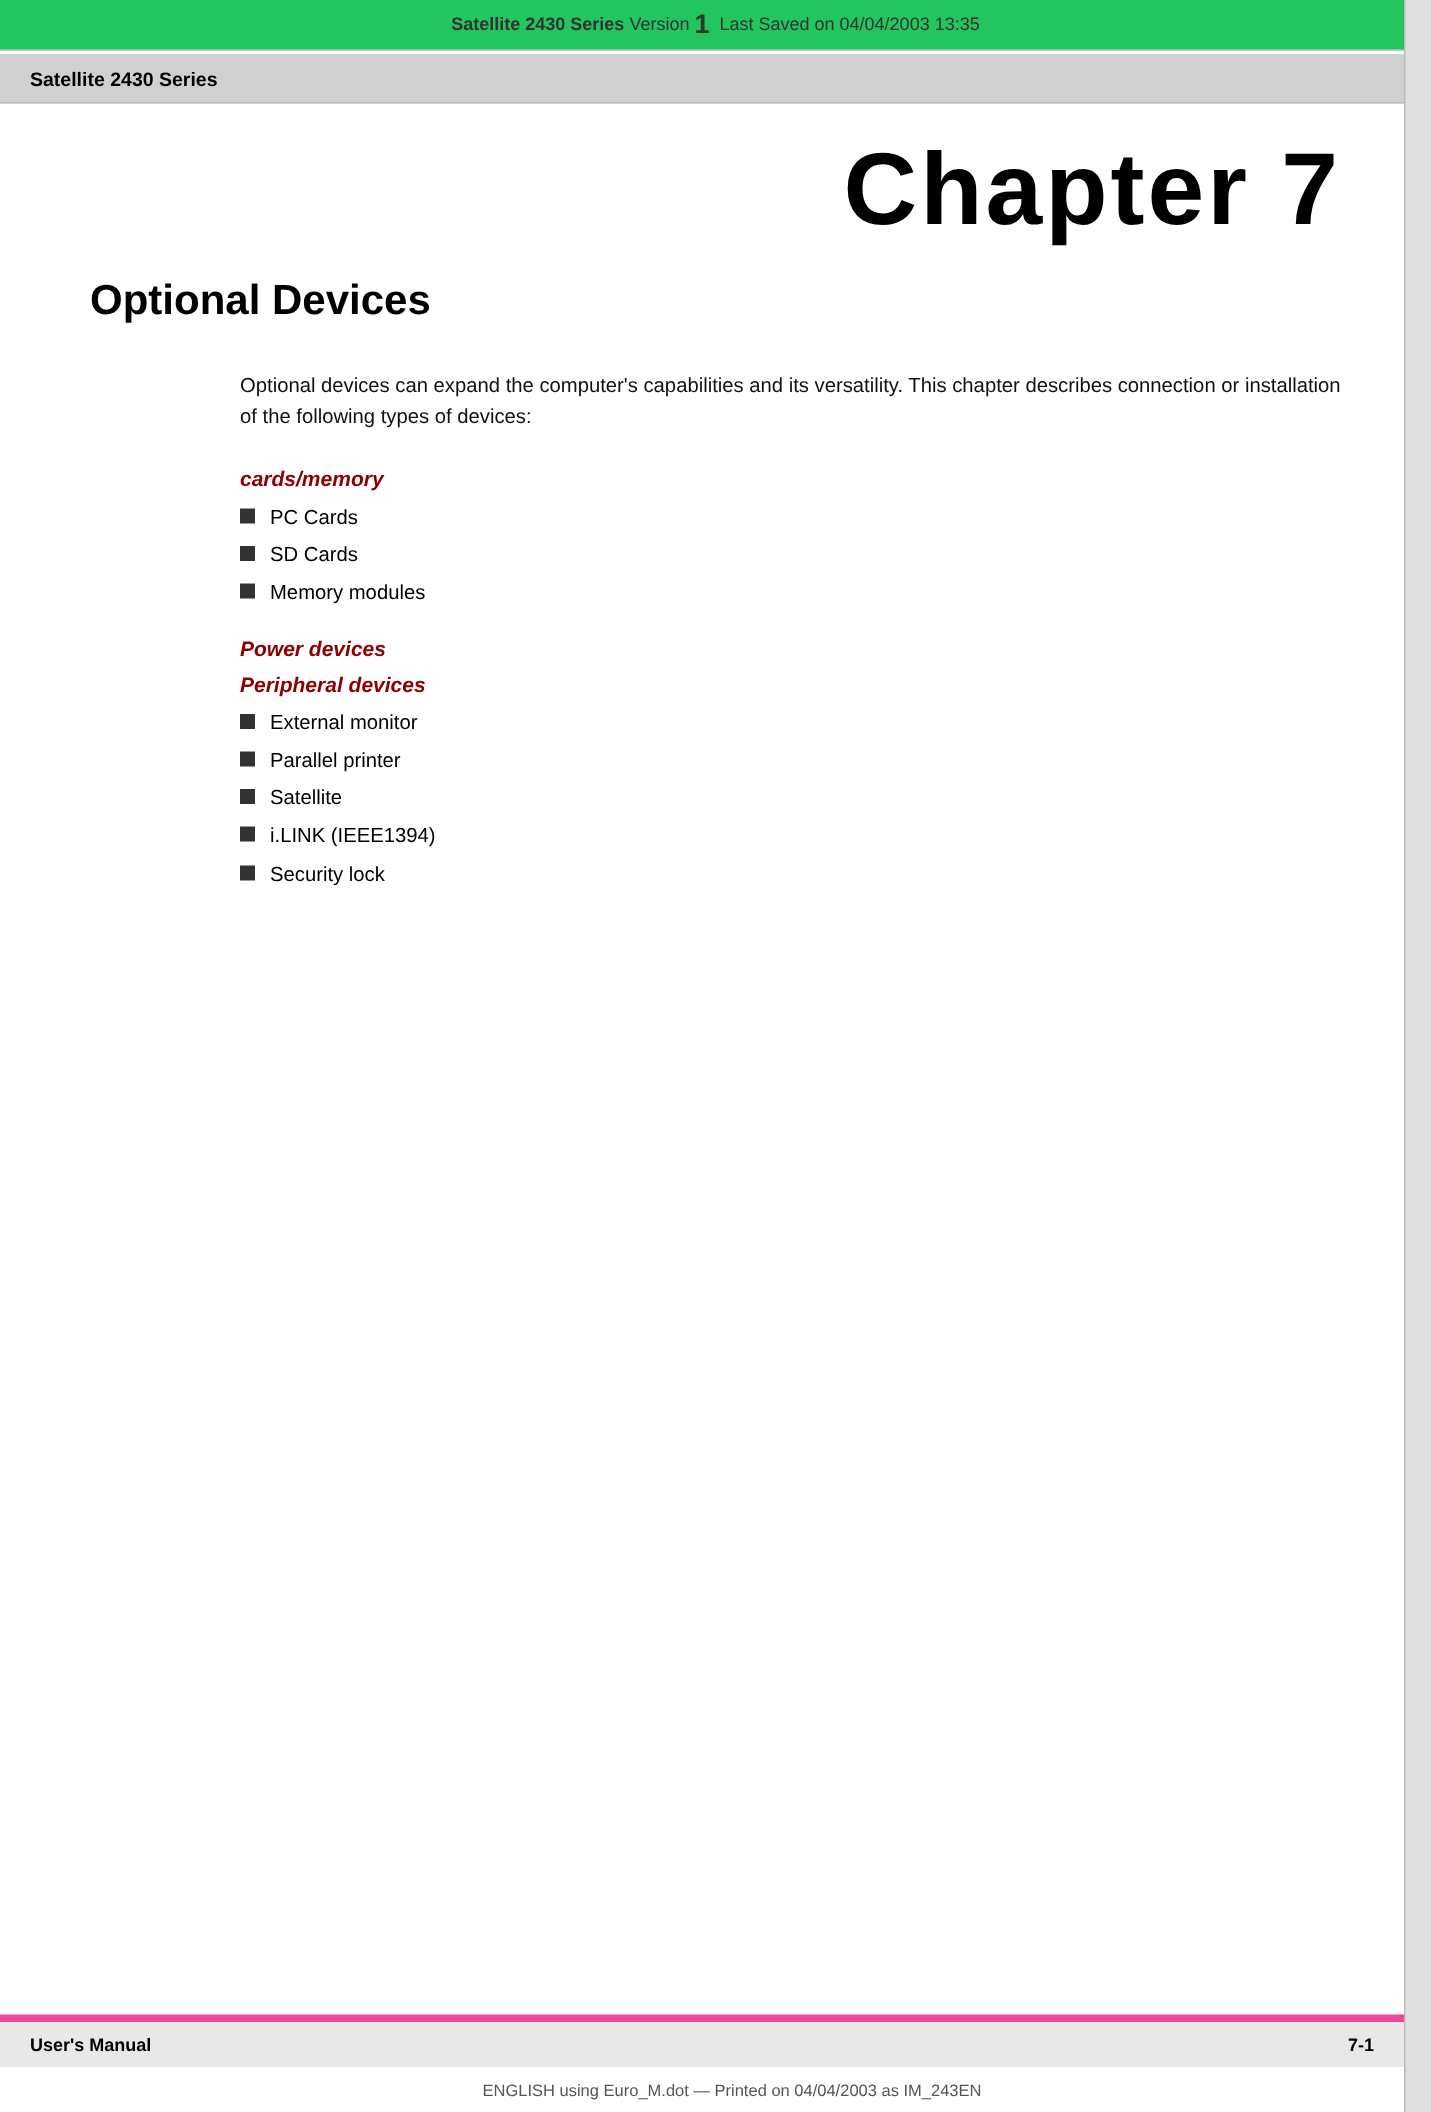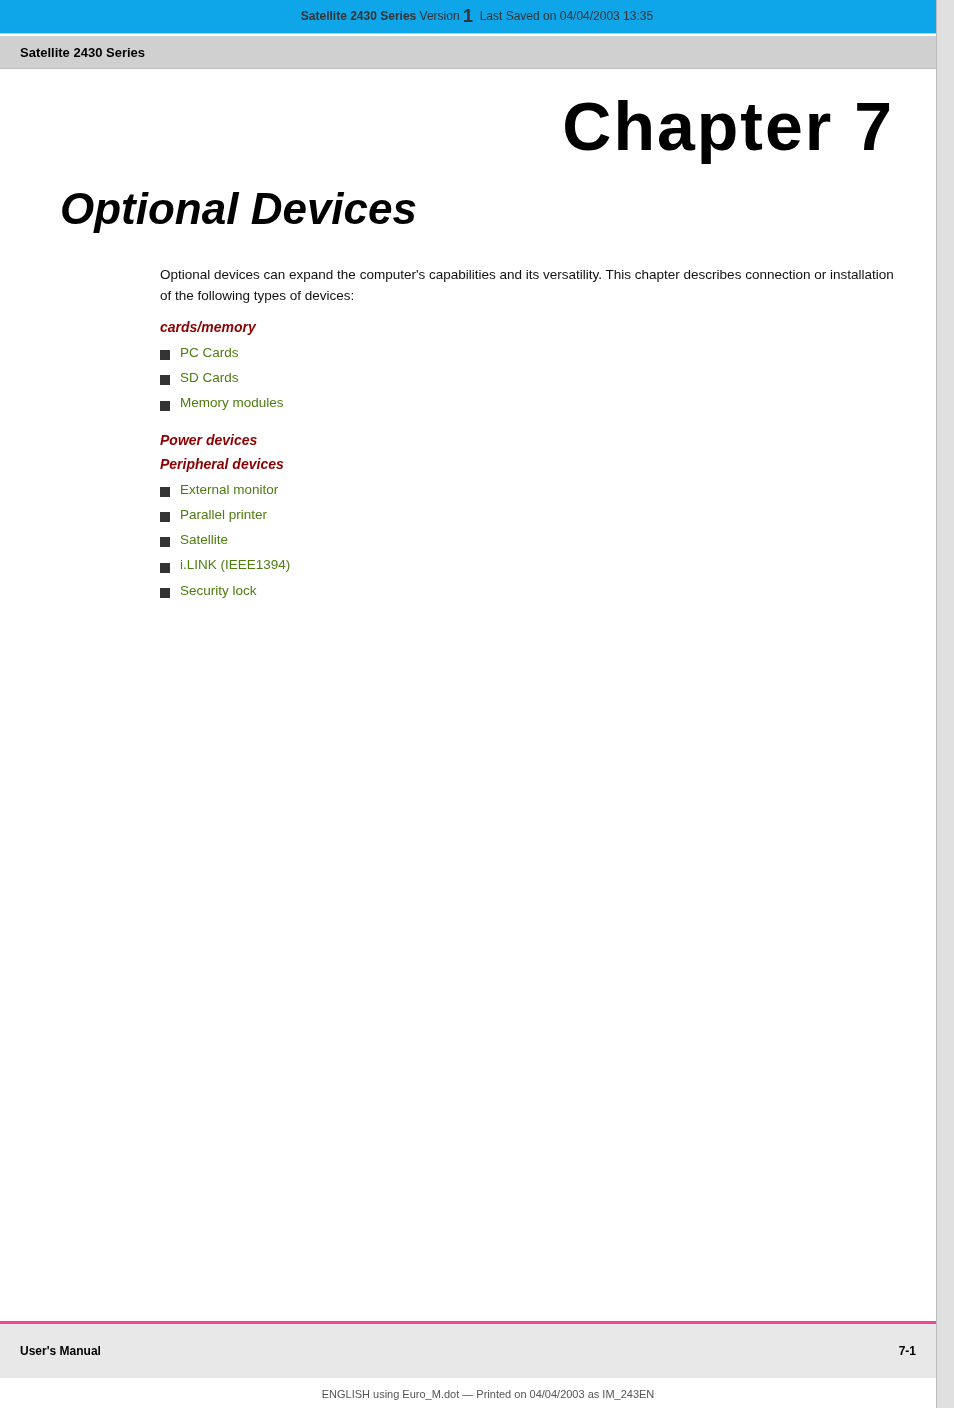--- a/index.html
+++ b/index.html
@@ -13,21 +13,21 @@
       min-height: 1408px;
       background: #ffffff;
       font-family: Arial, Helvetica, sans-serif;
       font-size: 14px;
       color: #000000;
       position: relative;
     }
 
     
     .top-header {
-      background: #0ea5e9;
+      background: #22c55e;
       border-bottom: 1px solid #ccc;
       padding: 6px 0;
       text-align: center;
       font-size: 12px;
       color: #333;
     }
 
     
     .section-header {
       background: #d0d0d0;
@@ -73,33 +73,32 @@
       line-height: 1.1;
     }
 
     
     .main-content {
       padding: 10px 60px 20px 160px;
     }
 
     
     .page-title {
-      font-size: 44px;
+      font-size: 28px;
       font-weight: bold;
       color: #000;
       margin-bottom: 30px;
       margin-left: -100px;
       padding-left: 0;
-      font-style: italic;
     }
 
     .intro-text {
       font-size: 13.5px;
       line-height: 1.6;
-      margin-bottom: 12px;
+      margin-bottom: 22px;
       color: #111;
     }
 
     
     .category-heading {
       font-size: 14px;
       font-weight: bold;
       font-style: italic;
       color: #8b0000;
       margin-bottom: 8px;
@@ -108,24 +107,24 @@
 
     
     .item-list {
       list-style: none;
       margin-bottom: 18px;
       padding-left: 0;
     }
 
     .item-list li {
       display: flex;
-      align-items: center;
+      align-items: flex-start;
       margin-bottom: 5px;
       font-size: 13.5px;
-      color: #4d7c0f;
+      color: #000000;
       line-height: 1.5;
     }
 
     .bullet-square {
       display: inline-block;
       width: 10px;
       height: 10px;
       background: #333;
       margin-right: 10px;
       margin-top: 4px;
@@ -134,22 +133,22 @@
 
     
     .page-footer {
       position: absolute;
       bottom: 30px;
       left: 0;
       right: 18px;
       display: flex;
       justify-content: space-between;
       align-items: center;
-      padding: 20px 20px;
-      border-top: 3px solid #ec4899;
+      padding: 8px 20px;
+      border-top: 5px solid #ec4899;
       background: #e8e8e8;
     }
 
     .footer-left {
       font-weight: bold;
       font-size: 12px;
     }
 
     .footer-right {
       font-weight: bold;

